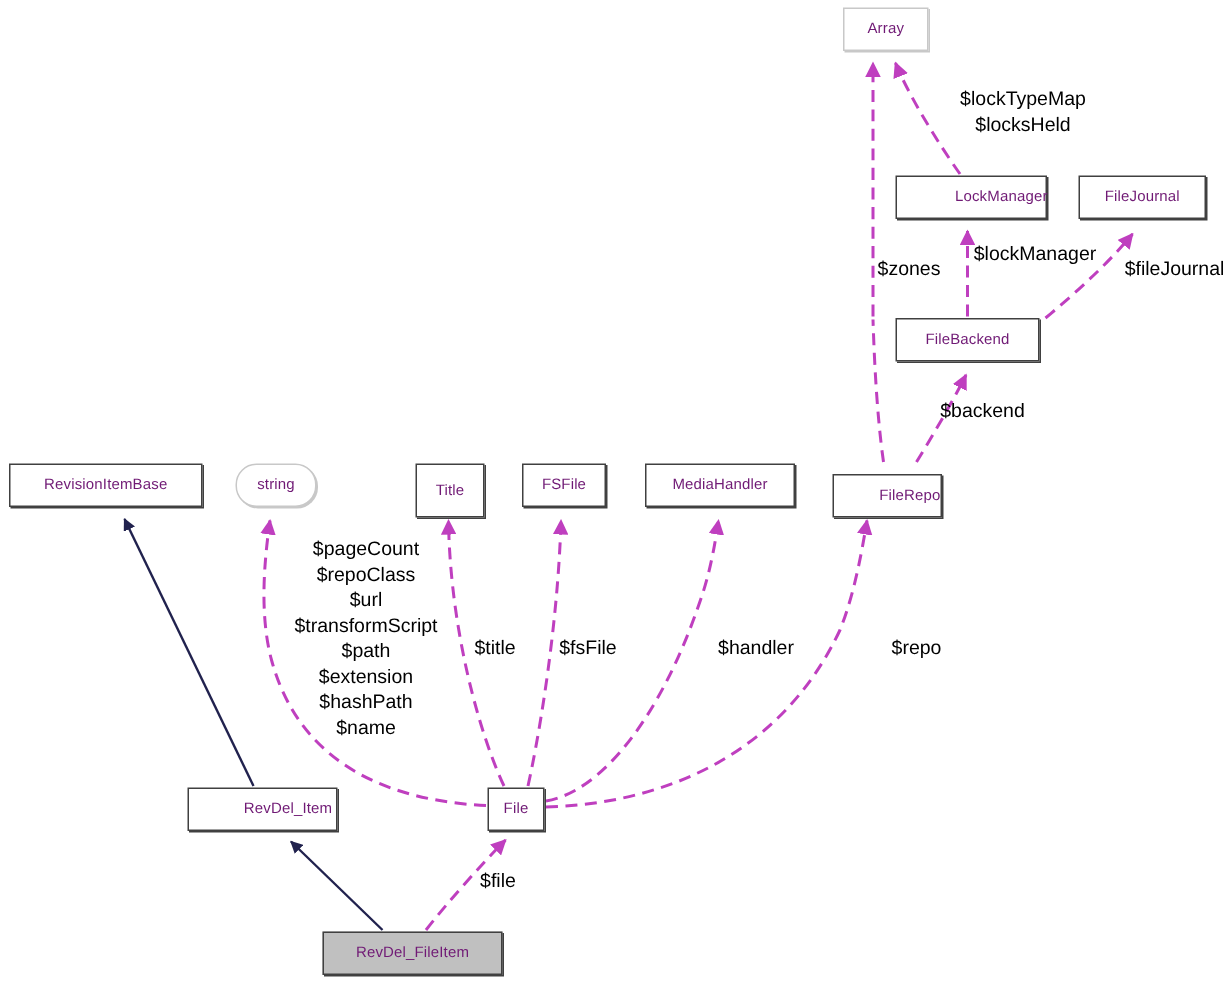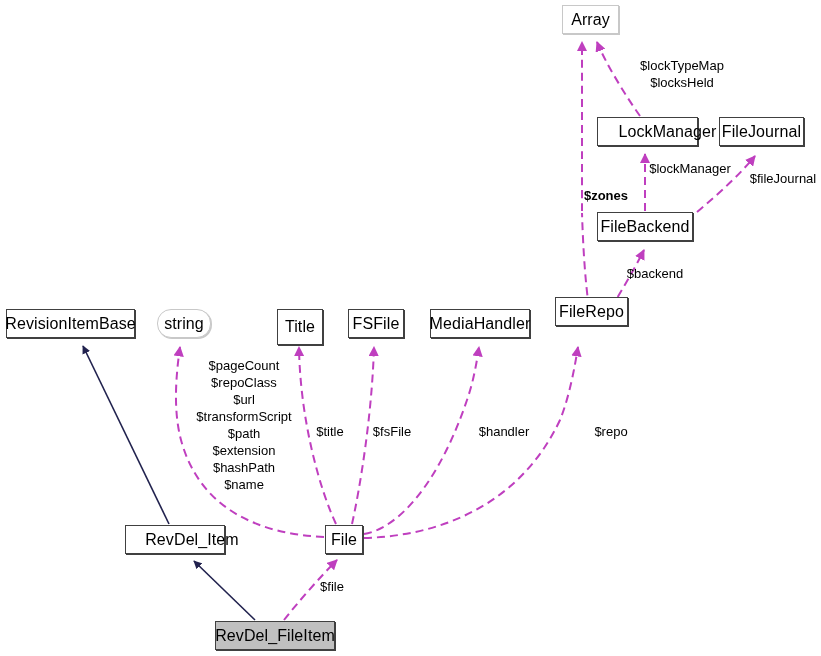--- a/index.html
+++ b/index.html
@@ -25,22 +25,22 @@
     height: 656px;
   }
   .uml-node {
     position: absolute;
     box-sizing: border-box;
     display: flex;
     align-items: center;
     justify-content: center;
     background: #ffffff;
     border: 1px solid #404040;
-    font-size: 16px;
-    color: #000000;
+    font-size: 10px;
+    color: #701a75;
     white-space: nowrap;
     letter-spacing: 0.1px;
   }
   .uml-node.node-solid {
     border: 1px solid #404040;
     box-shadow: 1px 1px 0 0 #404040;
   }
   .uml-node.node-undefined {
     border: 1px solid #c8c8c8;
     box-shadow: 1px 1px 0 0 #c8c8c8;
@@ -136,40 +136,40 @@
   </div>
 
   <div class="uml-node node-solid" style="left:348px; top:309px; width:56px; height:29px;">
     <span>FSFile</span>
   </div>
 
   <div class="uml-node node-solid" style="left:430px; top:309px; width:100px; height:29px;">
     <span>MediaHandler</span>
   </div>
 
-  <div class="uml-node node-solid" style="left:555px; top:297px; width:73px; height:29px;">
+  <div class="uml-node node-solid" style="left:555px; top:316px; width:73px; height:29px;justify-content:flex-end;">
     <span>FileRepo</span>
   </div>
 
   <div class="uml-node node-solid" style="left:125px; top:525px; width:100px; height:29px;padding-left:34px;">
     <span>RevDel_Item</span>
   </div>
 
   <div class="uml-node node-solid" style="left:325px; top:525px; width:38px; height:29px;">
     <span>File</span>
   </div>
 
   <div class="uml-node node-current" style="left:215px; top:621px; width:120px; height:29px;">
     <span>RevDel_FileItem</span>
   </div>
 
   <div class="edge-label multi" style="left:632px; top:57px; width:100px;">$lockTypeMap
 $locksHeld</div>
 
-  <div class="edge-label" style="left:583px; top:187px; width:46px;font-weight:bold;">$zones</div>
+  <div class="edge-label" style="left:583px; top:170px; width:46px;">$zones</div>
 
   <div class="edge-label" style="left:648px; top:160px; width:84px;">$lockManager</div>
 
   <div class="edge-label" style="left:748px; top:170px; width:70px;">$fileJournal</div>
 
   <div class="edge-label" style="left:625px; top:265px; width:60px;">$backend</div>
 
   <div class="edge-label multi" style="left:186px; top:357px; width:116px;">$pageCount
 $repoClass
 $url

